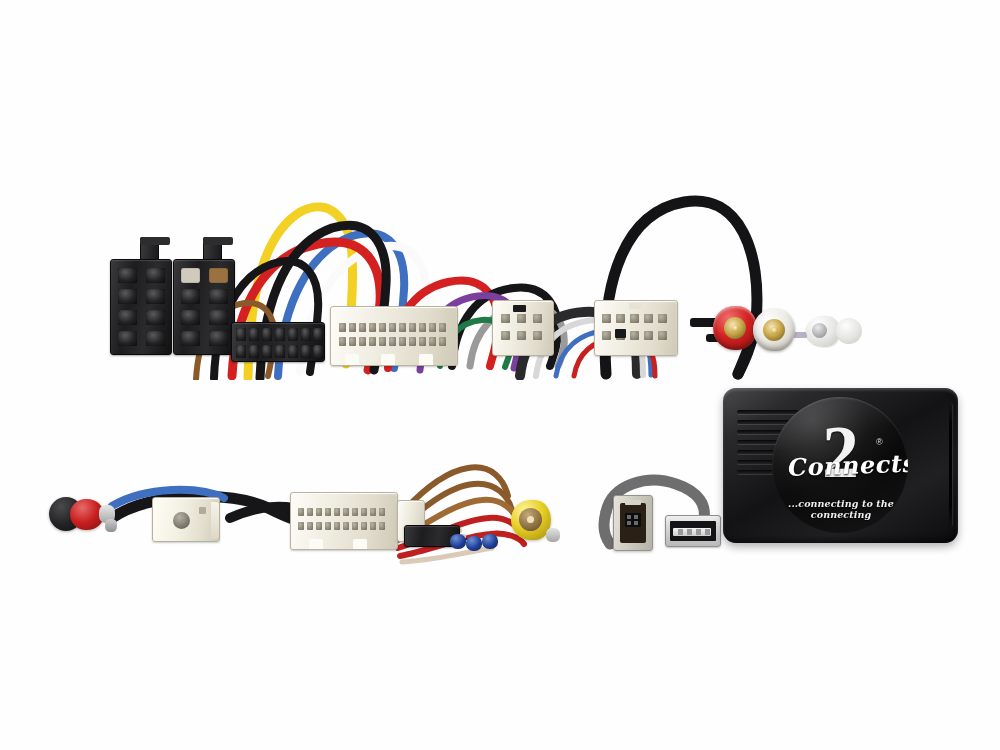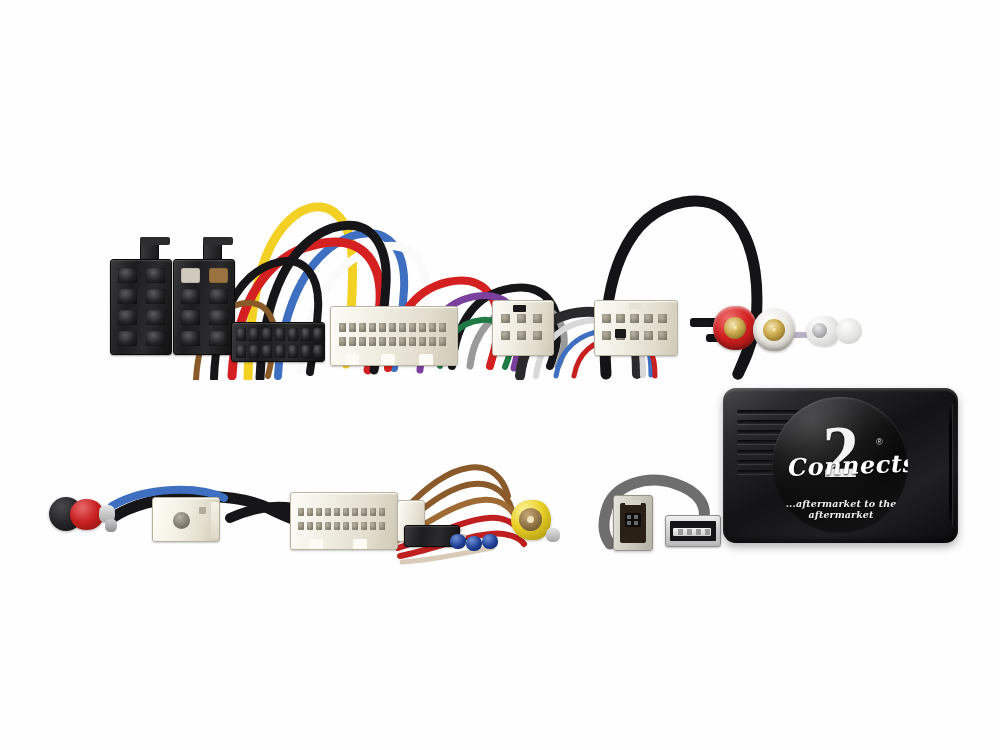--- a/index.html
+++ b/index.html
@@ -479,19 +479,19 @@
     <div class="vent" style="top:52px;width:50px;"></div>
     <div class="vent" style="top:62px;width:46px;"></div>
     <div class="vent" style="top:72px;width:42px;"></div>
     <div class="vent" style="top:82px;width:38px;"></div>
 
     <div id="badge">
       <div class="gloss"></div>
       <div id="logo-big2">2</div>
       <div id="logo-word">Connects</div>
       <div id="logo-reg">®</div>
-      <div id="logo-tag">...aftermarket to the aftermarket</div>
+      <div id="logo-tag">...connecting to the connecting</div>
     </div>
 
     <div id="module-seam"></div>
   </div>
 
 </div>
 
 </body></html>

